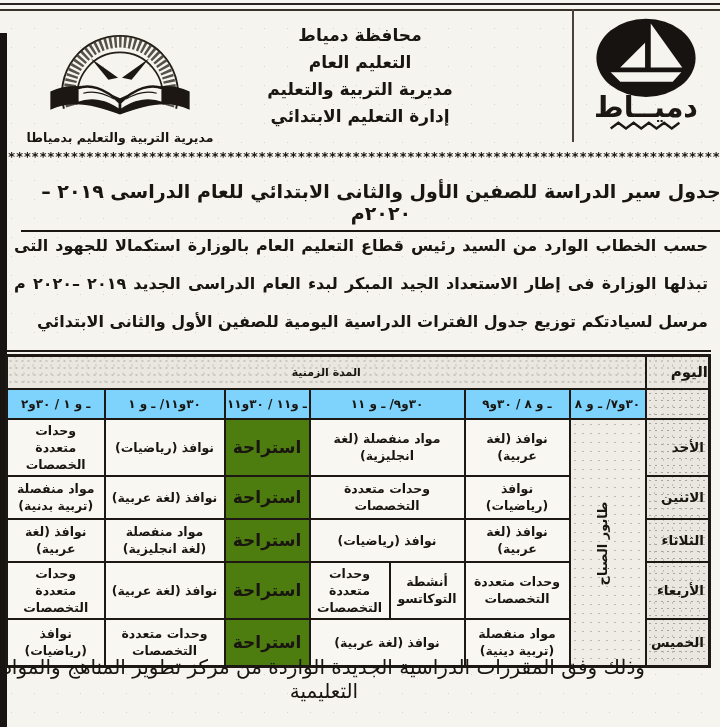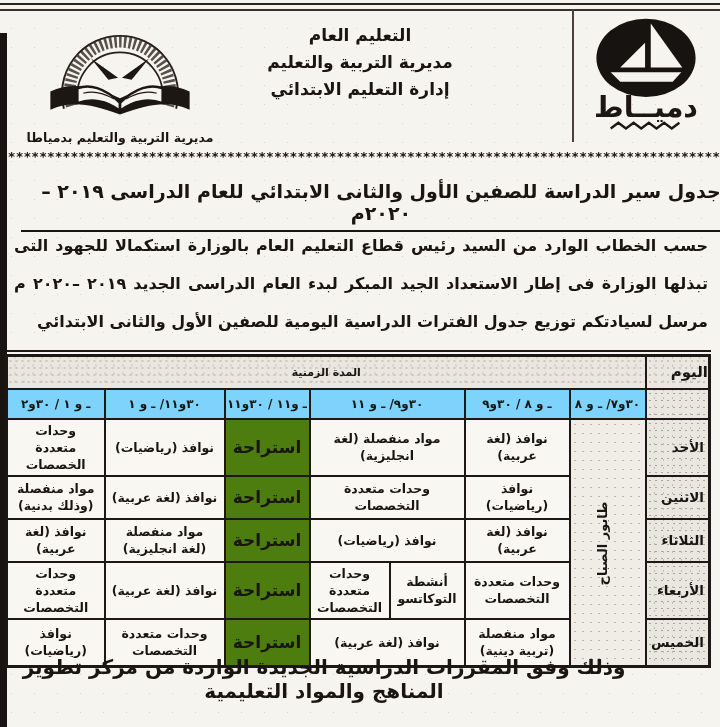--- a/index.html
+++ b/index.html
@@ -69,32 +69,33 @@
   th.dur-h { font-size:11px; text-align:center; letter-spacing:1px; }
   td.time { font-size:12px; text-align:center; background:#7dd3fc; padding:1px; }
   td.day { font-size:13.5px; text-align:right; padding-right:4px;margin-left:20px; }
   td.subj { font-size:12.5px; text-align:center; padding:2px 6px; line-height:17px; background:#f9f7f1; }
   td.brk  { font-size:17px; text-align:center; background:#4d7c0f; }
   td.vert { text-align:center; }
   td.vert .rot { display:inline-block; transform:rotate(-90deg); white-space:nowrap; font-size:13px; letter-spacing:0.5px; }
 
   .footer-note {
     position:absolute; top:655px; left:0; width:648px; text-align:center;
-    font-size:20px; font-weight:bold; letter-spacing:0.2px;
+    font-size:20px; font-weight:normal; letter-spacing:0.2px;
   }
 </style>
 </head>
 <body>
 
 <div class="edge-bar"></div>
 <div class="top-line-1"></div>
 <div class="top-line-2"></div>
 <div class="logo-vline"></div>
 
 <div class="org-block">
+  <div>محافظة دمياط</div>
   <div>التعليم العام</div>
   <div>مديرية التربية والتعليم</div>
   <div>إدارة التعليم الابتدائي</div>
 </div>
 
 <div class="logo-left">
   <svg width="180" height="118" viewBox="0 0 180 122">
 
     <path d="M32,98 A60,60 0 1 1 148,98" fill="none" stroke="#241f19" stroke-width="2"></path>
     <path d="M47,93 A44,44 0 1 1 133,93" fill="none" stroke="#241f19" stroke-width="1.8"></path>
@@ -171,21 +172,21 @@
     <td class="brk">استراحة</td>
     <td class="subj">نوافذ (رياضيات)</td>
     <td class="subj">وحدات متعددة الخصصات</td>
   </tr>
   <tr style="height:43px">
     <td class="day speckle">الاثنين</td>
     <td class="subj">نوافذ (رياضيات)</td>
     <td class="subj" colspan="2">وحدات متعددة التخصصات</td>
     <td class="brk">استراحة</td>
     <td class="subj">نوافذ (لغة عربية)</td>
-    <td class="subj">مواد منفصلة (وذلك بدنية)</td>
+    <td class="subj">مواد منفصلة (تربية بدنية)</td>
   </tr>
   <tr style="height:43px">
     <td class="day speckle">الثلاثاء</td>
     <td class="subj">نوافذ (لغة عربية)</td>
     <td class="subj" colspan="2">نوافذ (رياضيات)</td>
     <td class="brk">استراحة</td>
     <td class="subj">مواد منفصلة (لغة انجليزية)</td>
     <td class="subj">نوافذ (لغة عربية)</td>
   </tr>
   <tr style="height:45px">

